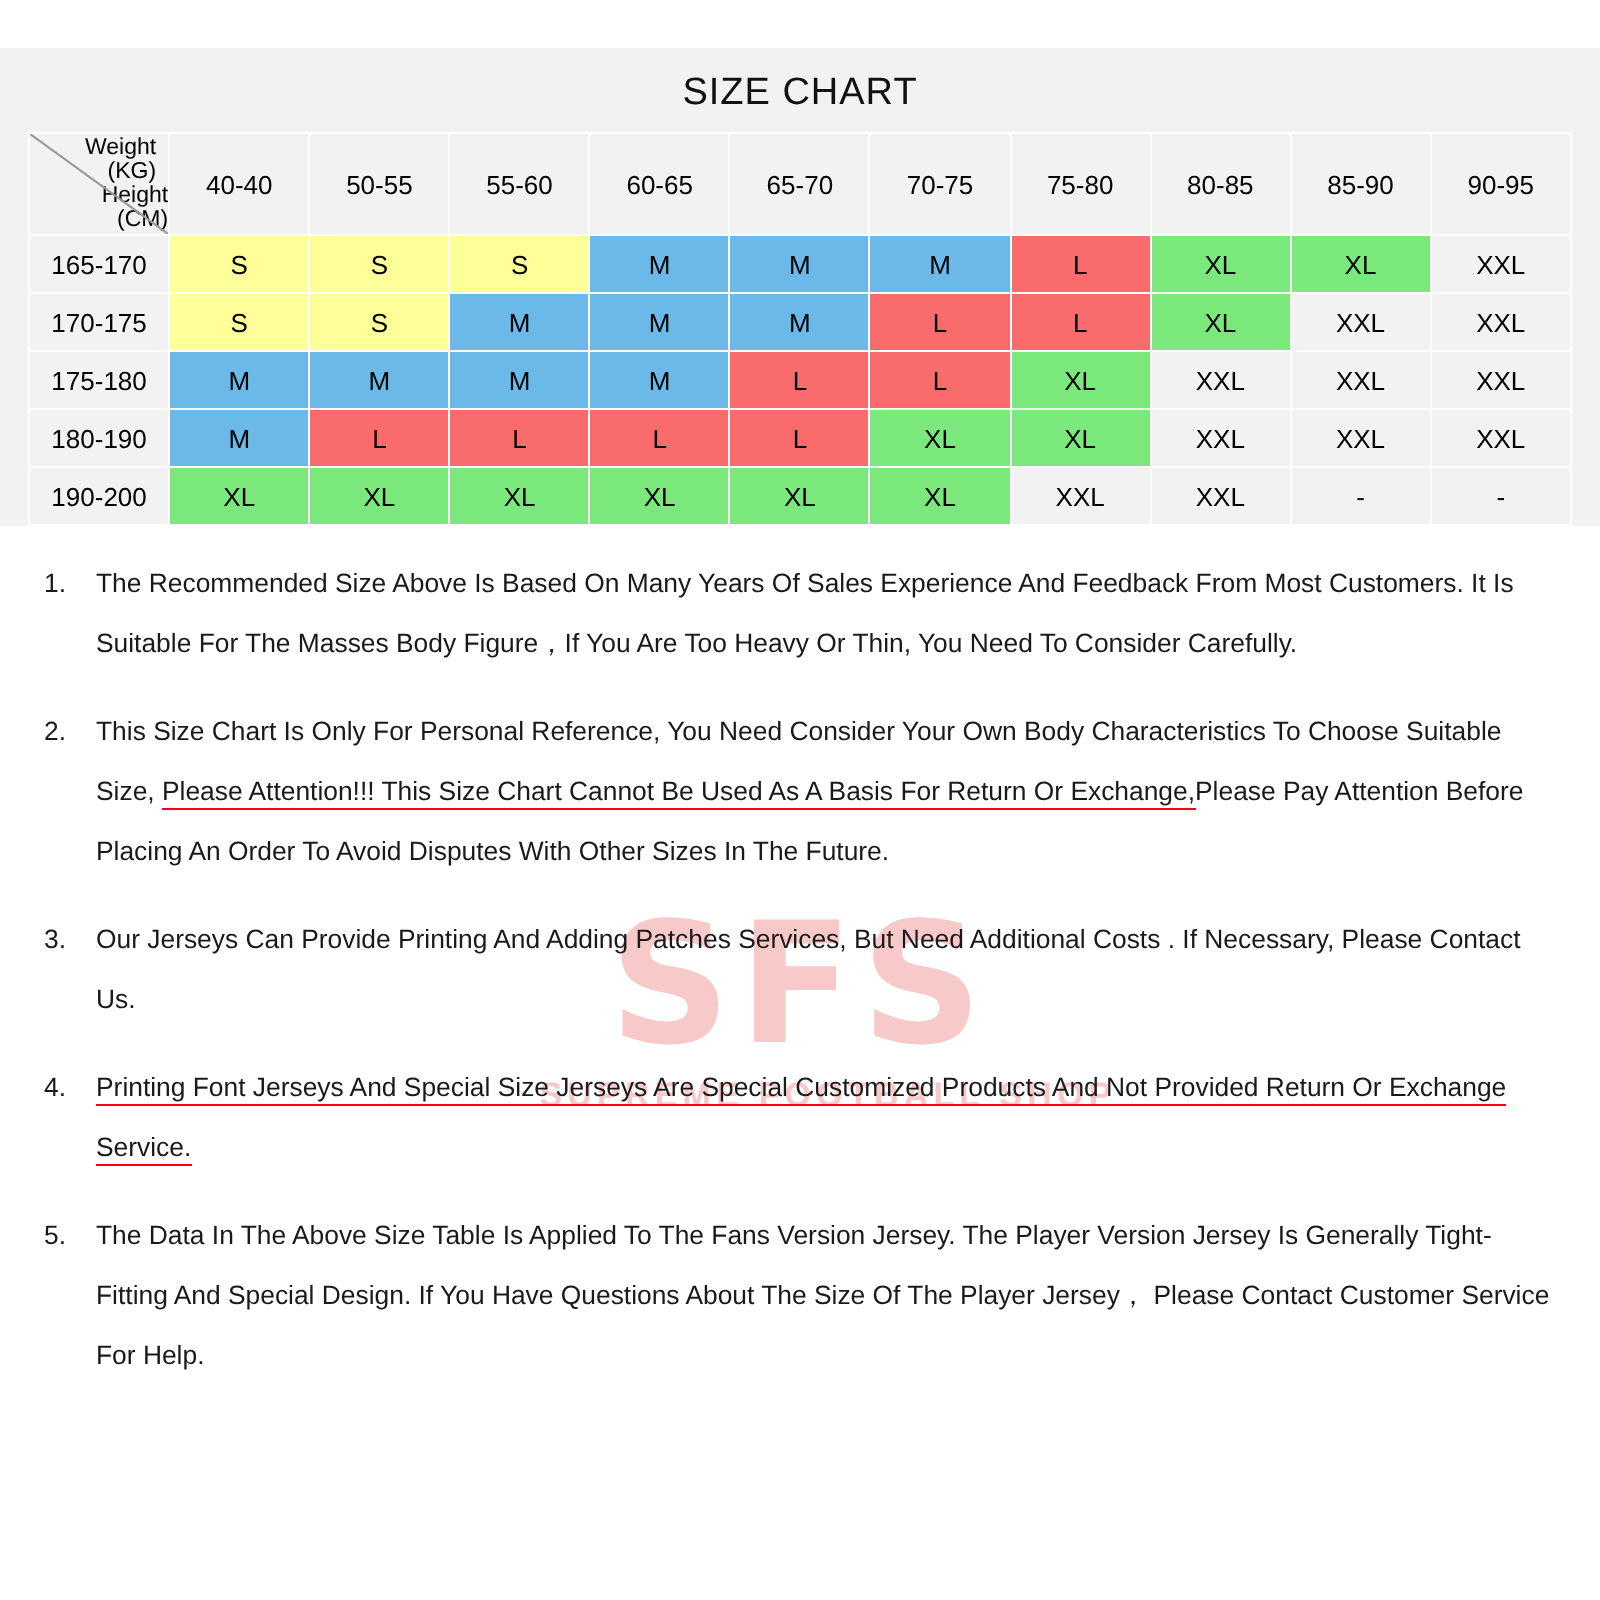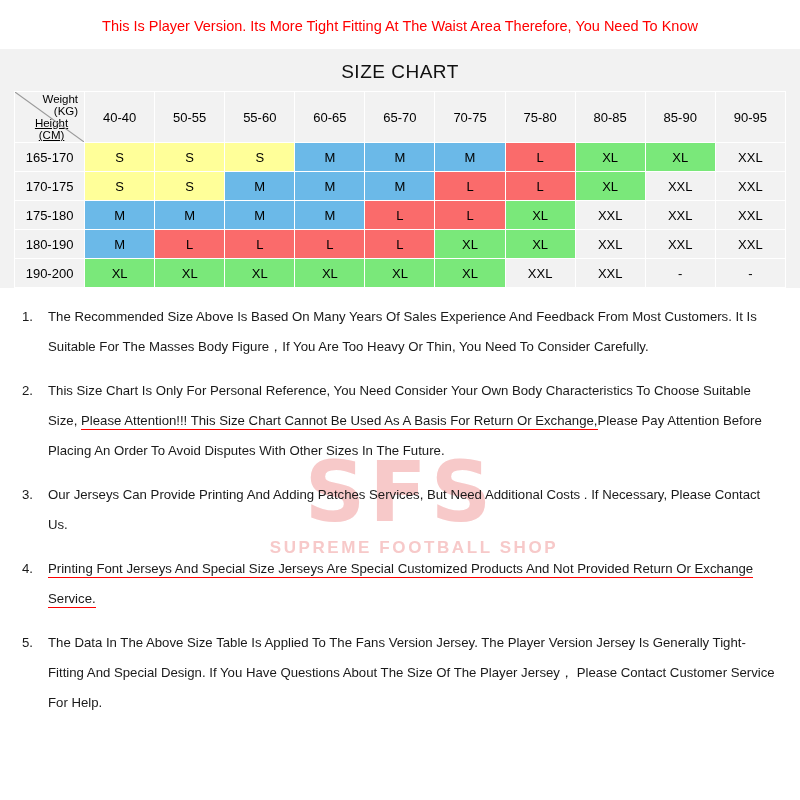--- a/index.html
+++ b/index.html
@@ -68,23 +68,22 @@
     font-weight: bold;
   }
   .corner .w {
     display: block;
     text-align: right;
     padding-right: 6px;
     font-size: 11.5px;
   }
   .corner .h {
     display: block;
-    text-align: center;
+    text-align: right;
     font-size: 11.5px;
-    text-decoration: underline;
   }
   .corner .slash {
     position: absolute;
     left: 0; top: 0; right: 0; bottom: 0;
     overflow: hidden;
   }
   .colhead {
     font-size: 13px;
     font-weight: normal;
     background: #f2f2f2 !important;
@@ -154,21 +153,20 @@
     color: #f7c9c9;
     letter-spacing: 2.6px;
     margin-top: 2px;
     margin-left: 28px;
   }
 </style>
 </head>
 <body>
 
 <div class="warning">
-  <span class="line">This Is Player Version.  Its More Tight Fitting At The Waist Area  Therefore, You Need To Know</span>
 </div>
 
 <div class="chart-wrap">
   <div class="chart-title">SIZE CHART</div>
   <table class="size-chart">
     <thead>
       <tr>
         <th class="corner">
           <svg class="slash" width="100%" height="100%" viewBox="0 0 80 42" preserveAspectRatio="none">
             <line x1="0" y1="0" x2="80" y2="42" stroke="#999" stroke-width="1"></line>

